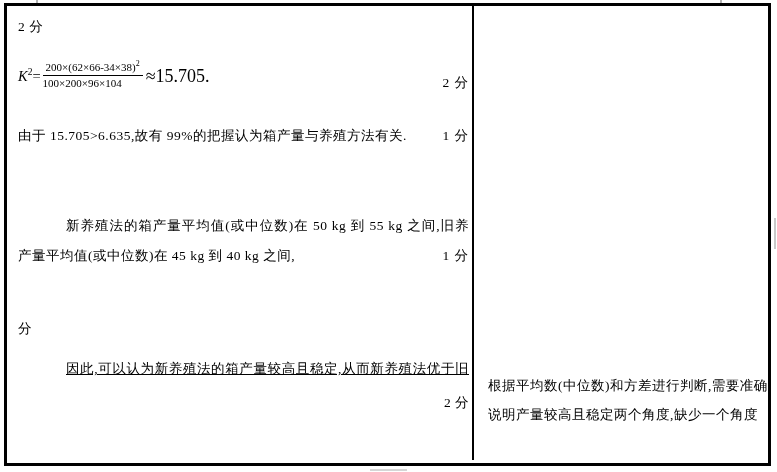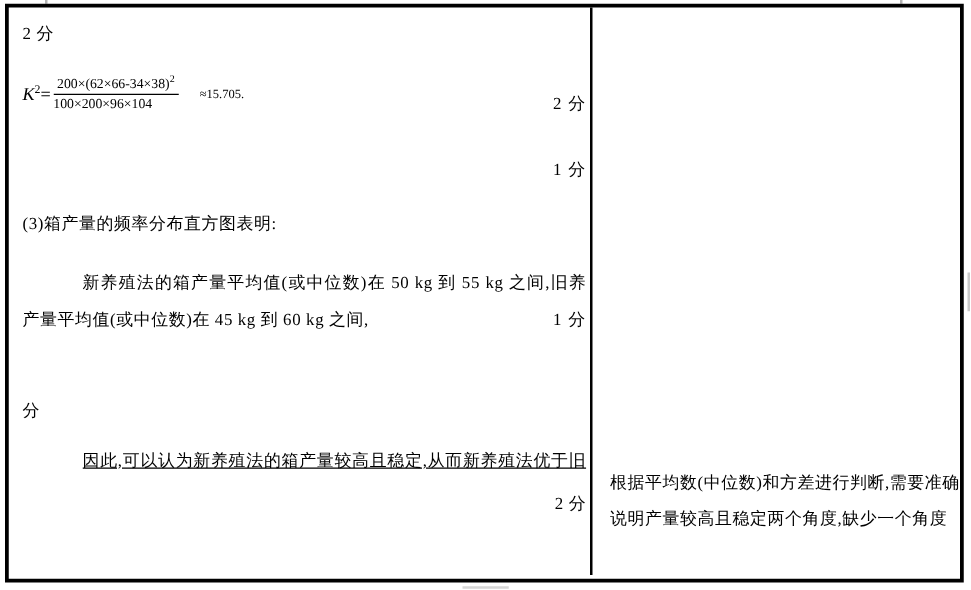--- a/index.html
+++ b/index.html
@@ -44,21 +44,21 @@
 
   
   .formula{display:inline-flex;align-items:center;letter-spacing:0;}
   .lhs{font-size:14.5px;}
   .lhs i{font-style:italic;}
   .lhs sup{font-size:9.5px;vertical-align:super;line-height:0;}
   .frac{display:inline-block;text-align:left;font-size:11px;line-height:13px;margin:0 2px;vertical-align:middle;}
   .frac .num{display:block;border-bottom:1px solid #000;padding:0 3px 1px;}
   .frac .num sup{font-size:8px;line-height:0;}
   .frac .den{display:block;padding-top:1px;}
-  .result{font-size:10px;margin-left:15px;}
+  .result{font-size:18px;margin-left:1px;}
   .l-formula .score{top:13px;}
 
   
   .tick{position:absolute;width:2px;height:4px;background:#b3b3b3;top:0;}
   .tick-a{left:36px;}
   .tick-b{left:720px;}
   .mark-bottom{position:absolute;left:370px;top:469px;width:37px;height:2px;background:#d6d6d6;}
   .mark-right{position:absolute;left:774px;top:218px;width:2px;height:31px;background:#c9c9c9;}
 </style>
 </head>
@@ -83,29 +83,29 @@
           <span class="frac">
             <span class="num"><span>200×(62×66-34×38)</span><sup>2</sup></span>
             <span class="den">100×200×96×104</span>
           </span>
           <span class="result">≈15.705.</span>
         </span>
         <span class="score">2 分</span>
       </div>
 
       <div class="line l0">
+        <span>由于 15.705&gt;6.635,故有 99%的把握认为箱产量与养殖方法有关.</span>
         <span class="score">1 分</span>
       </div>
 
-      <div class="line l1">(3)箱产量的频率分布直方图表明:</div>
 
       <div class="line l2 just">新养殖法的箱产量平均值(或中位数)在 50 kg 到 55 kg 之间,旧养殖法的箱</div>
 
       <div class="line l3">
-        <span>产量平均值(或中位数)在 45 kg 到 60 kg 之间,</span>
+        <span>产量平均值(或中位数)在 45 kg 到 40 kg 之间,</span>
         <span class="score">1 分</span>
       </div>
 
 
       <div class="line l5">分</div>
 
       <div class="line l6 just">因此,可以认为新养殖法的箱产量较高且稳定,从而新养殖法优于旧养殖法.</div>
 
       <div class="line l7 right-align">2 分</div>
     </div>

